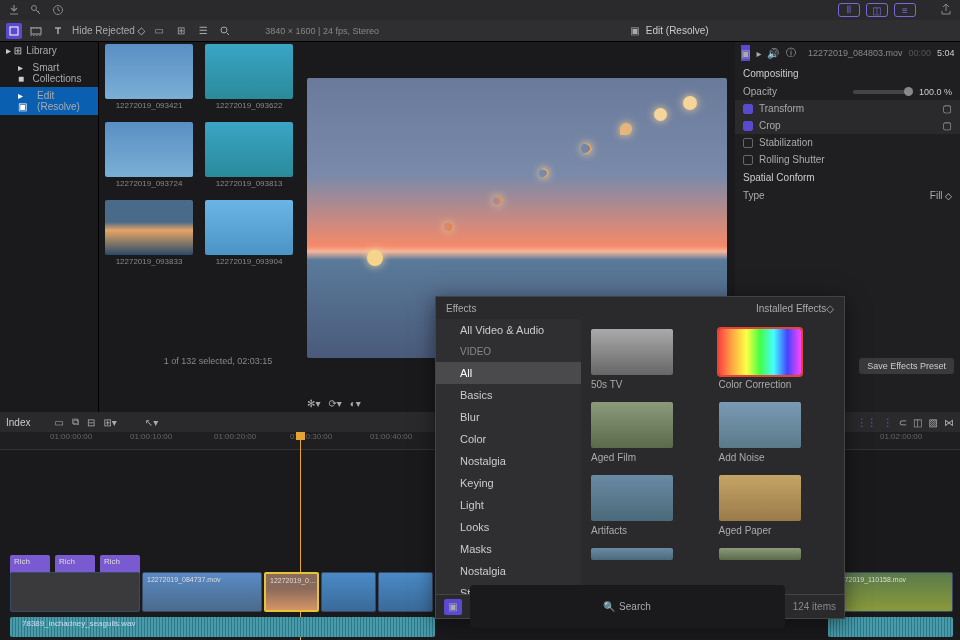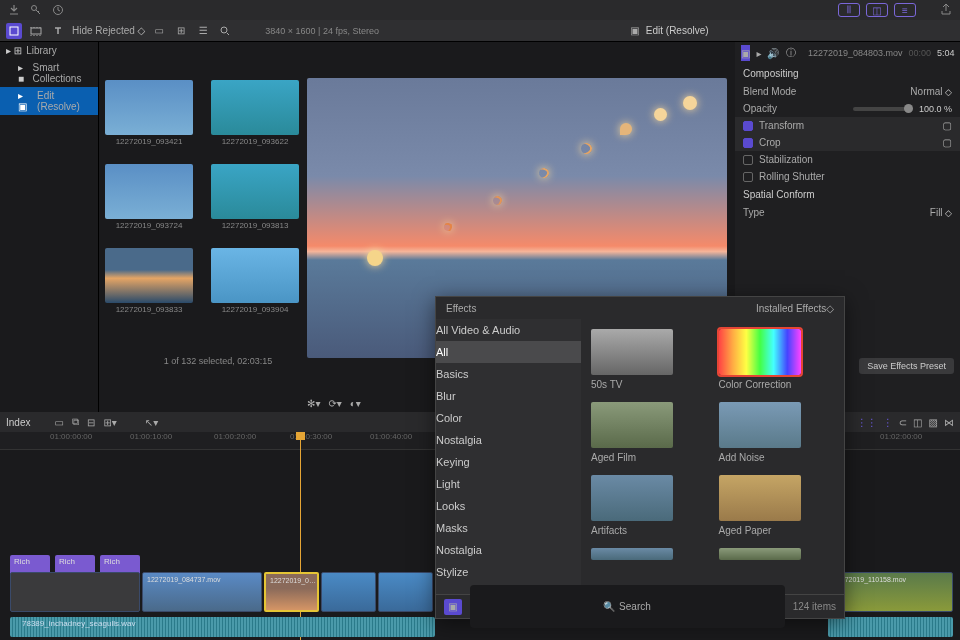--- a/index.html
+++ b/index.html
@@ -16,21 +16,21 @@
 .hide-rejected{margin-left:auto;color:#bbb;font-size:10px;}
 .res-info{color:#888;font-size:9px;}
 
 
 .main{display:flex;height:370px;}
 .sidebar{width:118px;background:#1a1a1c;border-right:1px solid #000;}
 .lib-item{padding:3px 6px;font-size:10px;color:#ccc;display:flex;align-items:center;gap:4px;}
 .lib-item.sel{background:#0a5fb0;color:#fff;}
 
 .browser{width:200px;background:#1a1a1c;padding:2px 6px;}
-.thumbs{display:grid;grid-template-columns:1fr 1fr;gap:18px;margin-top:36px;}
+.thumbs{display:grid;grid-template-columns:1fr 1fr;gap:12px;}
 .thumb-item{display:flex;flex-direction:column;align-items:center;}
 .thumb{width:88px;height:55px;background:linear-gradient(#5a8fc5,#7aafd5);border-radius:2px;}
 .thumb.t2{background:linear-gradient(#3aa5c5,#2a8a9a);}
 .thumb.t3{background:linear-gradient(#4a6a8a 40%,#e5a565 55%,#2a4a6a);}
 .thumb.t4{background:linear-gradient(#6ab5e5,#4a95c5);}
 .thumb-label{font-size:8px;color:#888;margin-top:2px;}
 
 .viewer{flex:1;background:#1a1a1c;display:flex;flex-direction:column;}
 .viewer-canvas{flex:1;display:flex;align-items:center;justify-content:center;padding:8px;}
 .preview{width:420px;height:280px;background:linear-gradient(#6a7a9a 0%,#7a8aaa 35%,#f58a6a 60%,#f5b59a 62%,#5a7a9a 65%,#4a5a7a 100%);position:relative;border-radius:2px;}
@@ -65,21 +65,21 @@
 .title-clip{background:#7a5ad0;height:20px;color:#ddd;}
 .aclip{background:#2a7a8a;height:20px;padding-left:12px;}
 .wave{background:repeating-linear-gradient(90deg,#4a9aaa 0 2px,#2a7a8a 2px 3px);}
 
 
 .effects-panel{position:absolute;left:435px;top:296px;width:410px;height:323px;background:#2a2a2c;display:flex;flex-direction:column;border:1px solid #444;box-shadow:0 4px 20px rgba(0,0,0,0.5);}
 .fx-header{height:22px;display:flex;align-items:center;padding:0 10px;font-size:11px;color:#ccc;}
 .fx-header .right{margin-left:auto;}
 .fx-body{flex:1;display:flex;overflow:hidden;}
 .fx-cats{width:145px;background:#2f2f31;}
-.fx-cat{padding:5px 0;font-size:11px;color:#ccc;}
+.fx-cat{padding:5px 24px;font-size:11px;color:#ccc;}
 .fx-cat.header{color:#888;font-size:10px;}
 .fx-cat.sel{background:#4a4a4c;color:#fff;}
 .fx-grid{flex:1;padding:10px;overflow-y:auto;}
 .fx-items{display:grid;grid-template-columns:1fr 1fr;gap:12px;}
 .fx-item{display:flex;flex-direction:column;}
 .fx-thumb{width:82px;height:46px;border-radius:2px;}
 .fx-thumb.sel{outline:2px solid #e54535;}
 .fx-label{font-size:10px;color:#aaa;margin-top:4px;}
 .fx-footer{height:24px;background:#2a2a2c;display:flex;align-items:center;padding:0 8px;gap:8px;border-top:1px solid #444;}
 .fx-search{flex:1;background:#1a1a1c;border-radius:4px;padding:16px 8px;font-size:10px;color:#666;text-align:center;}
@@ -219,24 +219,20 @@
       <span class="insp-tab active">▣</span>
       <span class="insp-tab">▸</span>
       <span class="insp-tab">🔊</span>
       <span class="insp-tab">ⓘ</span>
       <span style="flex:1"></span>
       <span style="font-size:9px;color:#888">12272019_084803.mov</span>
       <span style="font-size:9px;color:#555">00:00</span>
         <span style="font-size:9px;color:#ccc">5:04</span>
     </div>
     <div class="insp-section">Compositing</div>
-    <div class="insp-row">
-        <span class="label">Blend Mode</span>
-        <span class="val"><span>Normal</span> ◇</span>
-      </div>
     <div class="insp-row">
         <span class="label">Opacity</span>
         <span style="width:60px;height:4px;background:#444;border-radius:2px;position:relative">
           <span style="position:absolute;right:0;top:-3px;width:9px;height:9px;background:#888;border-radius:50%"></span>
         </span>
         <span class="val">100.0 %</span>
       </div>
     <div class="insp-row insp-row-hl">
         <span class="chk on"></span>
         <span class="label">Transform</span>
@@ -314,20 +310,21 @@
 </div>
 
 <div class="effects-panel">
   <div class="fx-header">
     <span>Effects</span>
     <span class="right"><span>Installed Effects</span>◇</span>
   </div>
   <div class="fx-body">
     <div class="fx-cats">
       <div class="fx-cat">All Video &amp; Audio</div>
+      <div class="fx-cat header">VIDEO</div>
       <div class="fx-cat sel">All</div>
       <div class="fx-cat">Basics</div>
       <div class="fx-cat">Blur</div>
       <div class="fx-cat">Color</div>
       <div class="fx-cat">Nostalgia</div>
       <div class="fx-cat">Keying</div>
       <div class="fx-cat">Light</div>
       <div class="fx-cat">Looks</div>
       <div class="fx-cat">Masks</div>
       <div class="fx-cat">Nostalgia</div>

